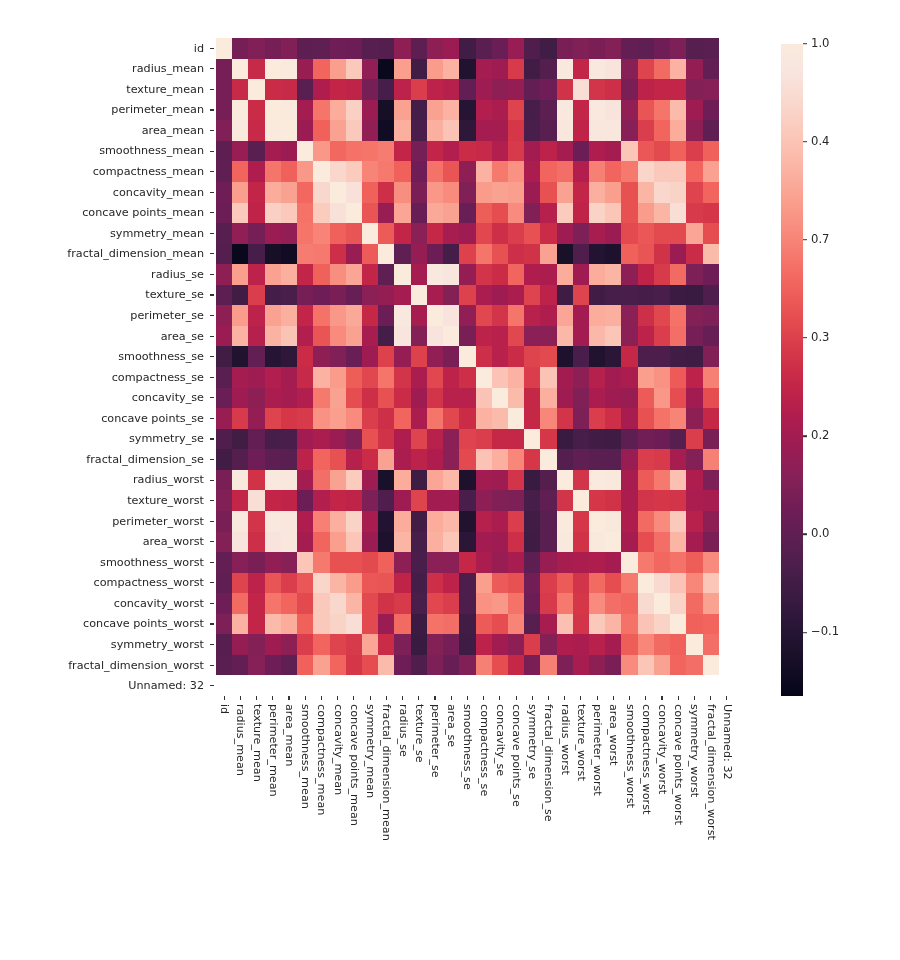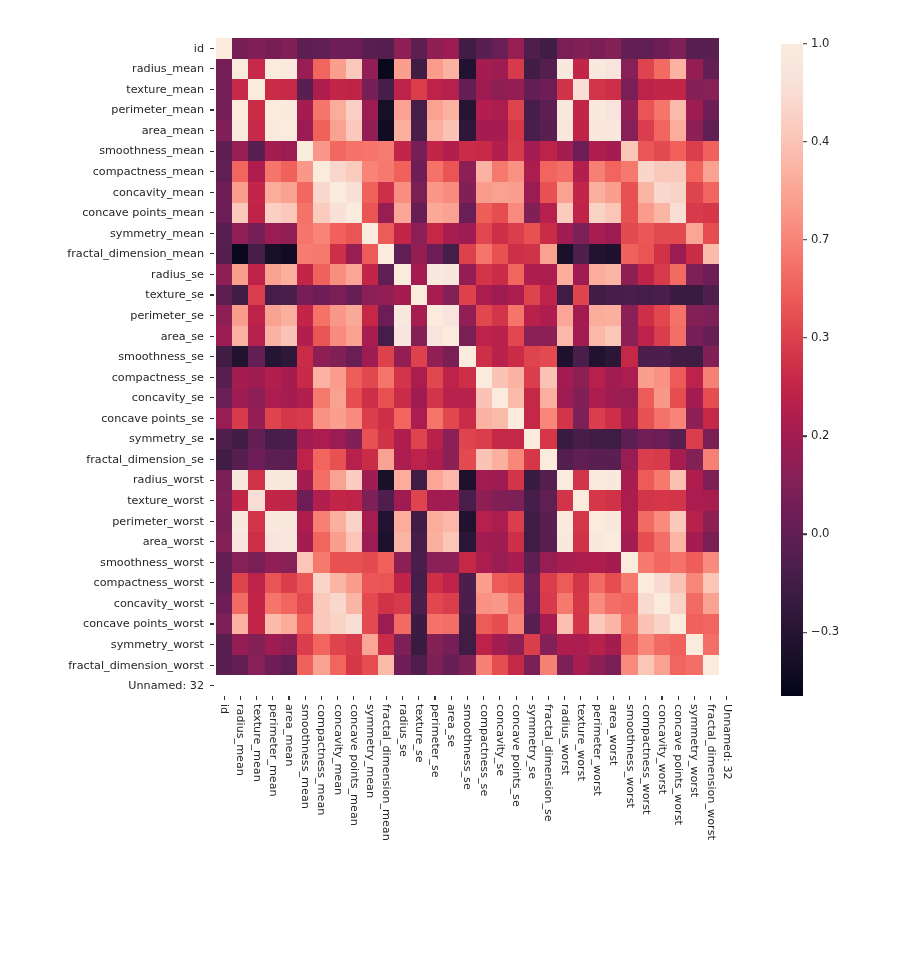--- a/index.html
+++ b/index.html
@@ -1420,17 +1420,17 @@
       <div class="cb-tick" style="top: 392.18px;">
         <i></i>
         <span>0.2</span>
       </div>
       <div class="cb-tick" style="top: 490.226px;">
         <i></i>
         <span>0.0</span>
       </div>
       <div class="cb-tick" style="top: 588.271px;">
         <i></i>
-        <span>−0.3</span>
+        <span>−0.1</span>
       </div>
     </div>
 
 </div>
 
 </body></html>

